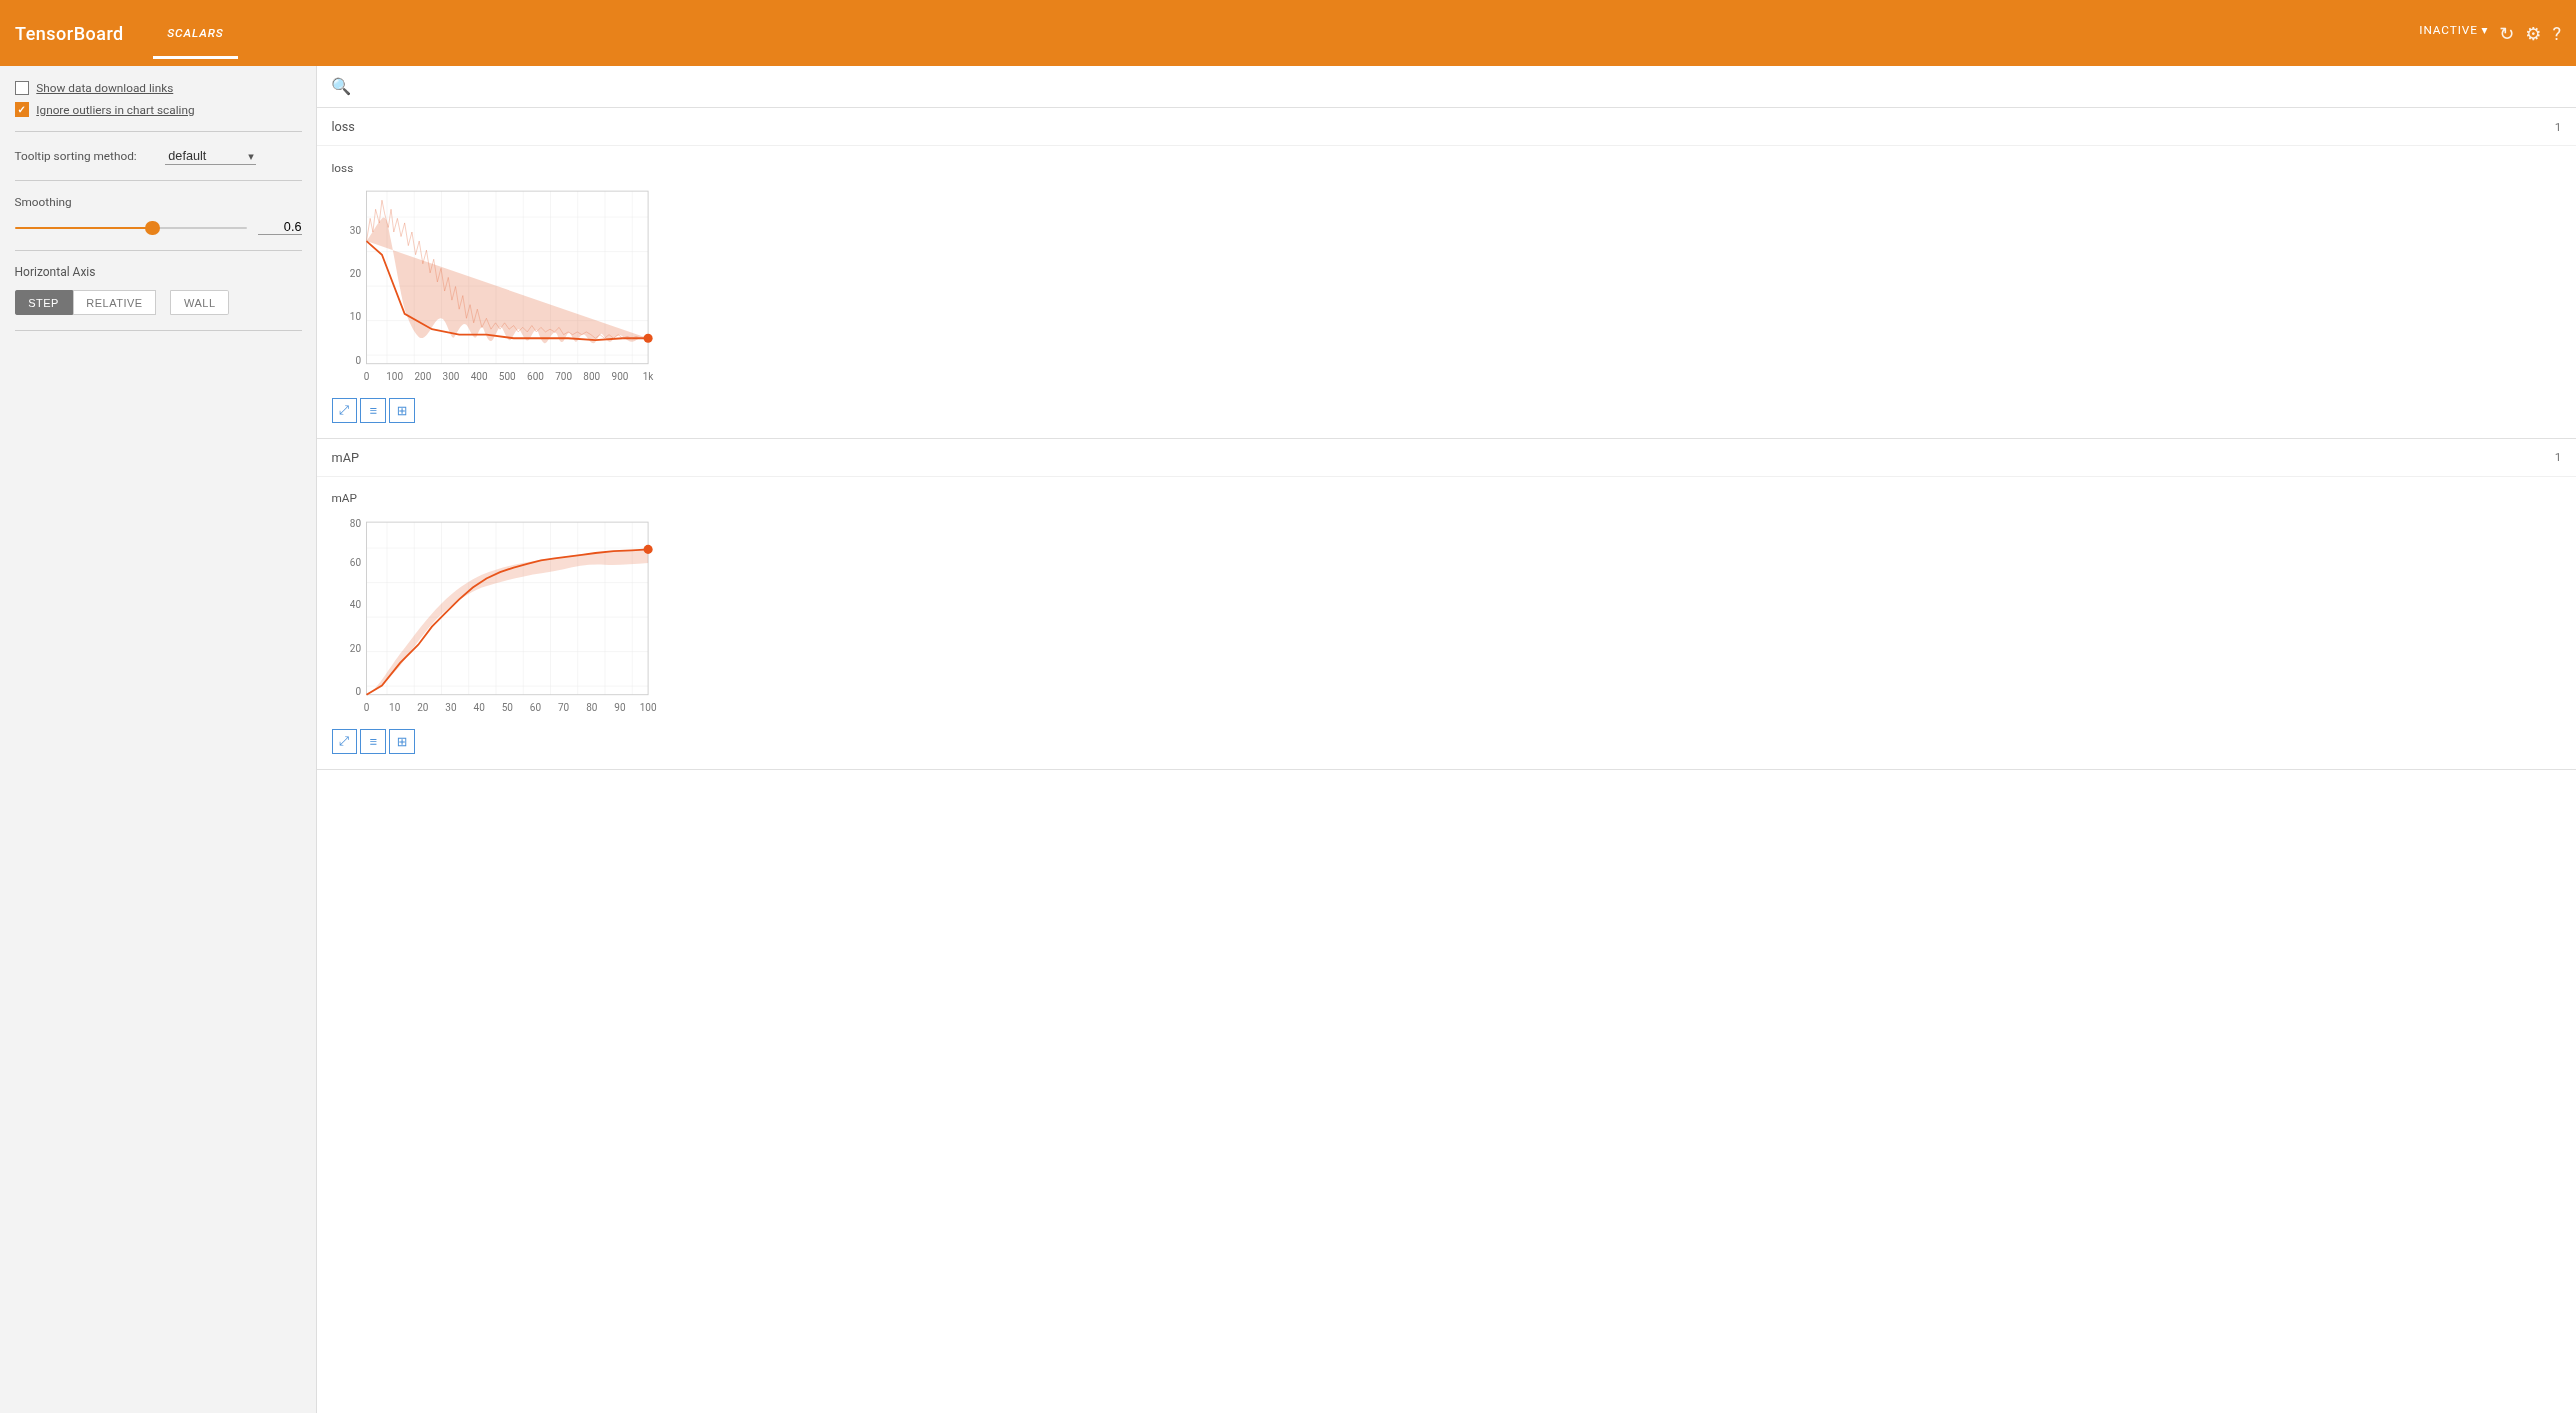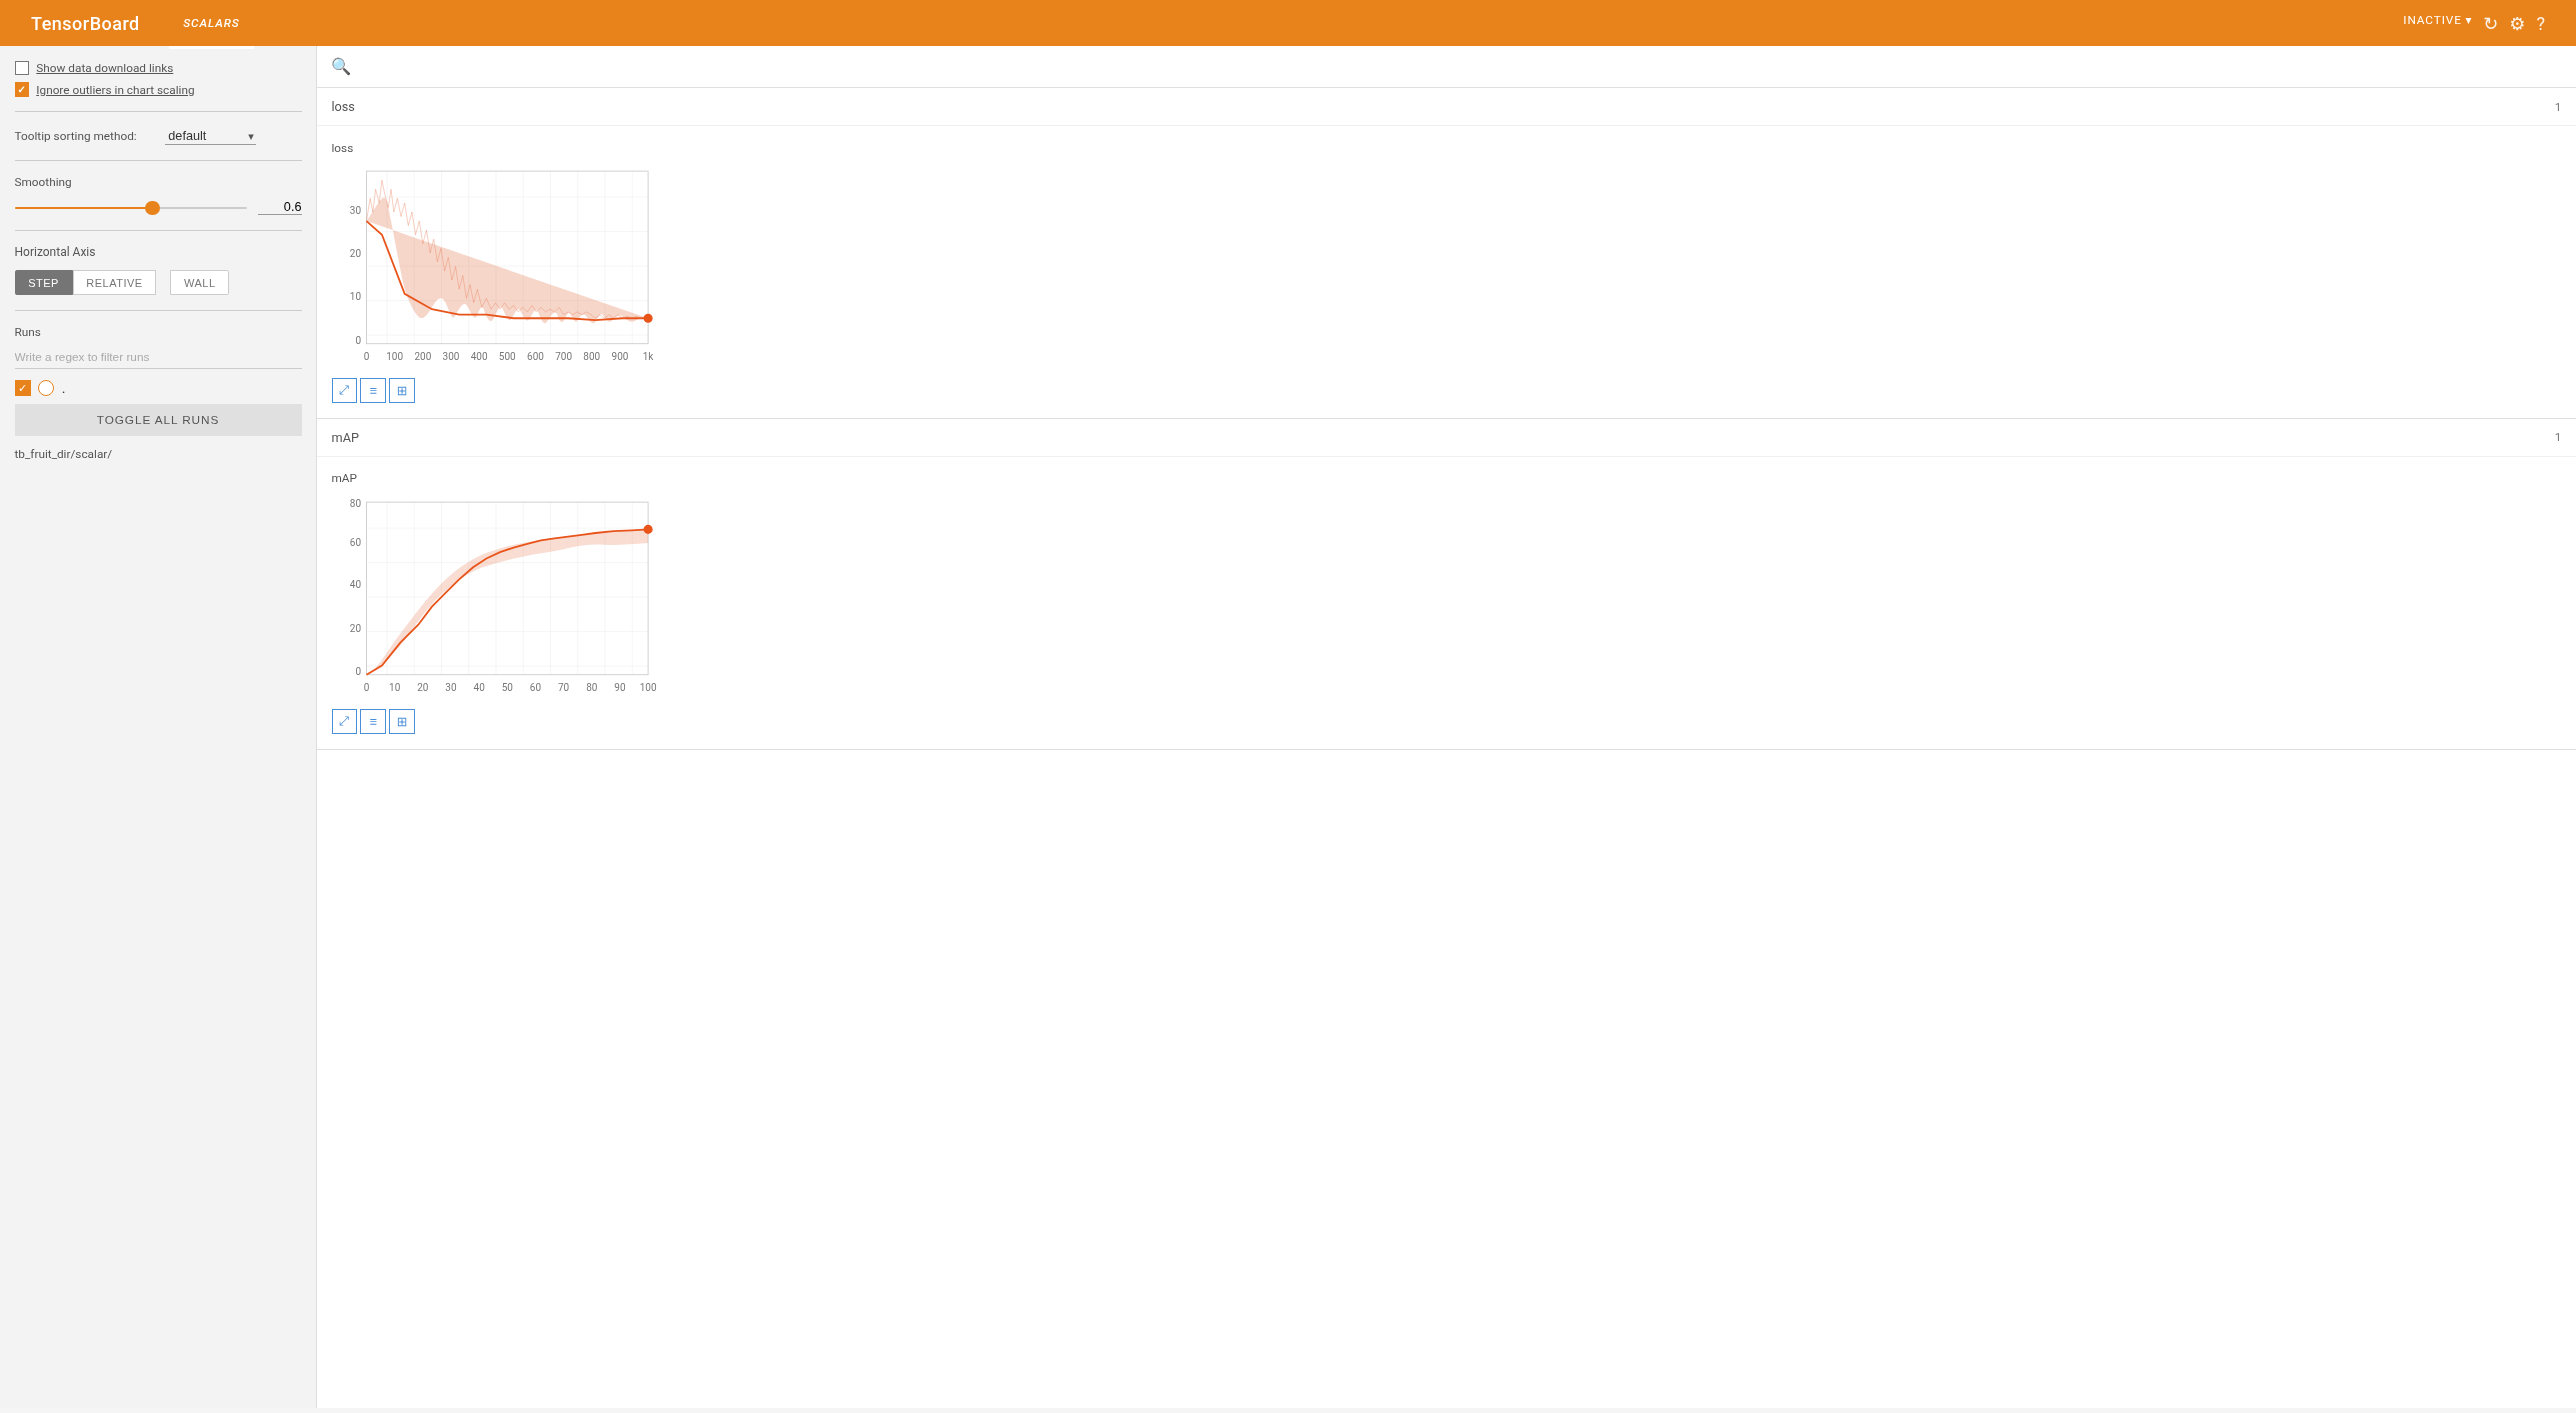--- a/index.html
+++ b/index.html
@@ -1,24 +1,24 @@
 <!DOCTYPE html>
 <html style="font-size:14.5px"><head>
   <meta charset="utf-8">
   <style>
     * { box-sizing: border-box; margin: 0; padding: 0; }
     body { font-family: Roboto, Arial, sans-serif; background: #f5f5f5; color: #333; font-size: 12.7px; }
 
     
     .header {
       background: #e8821a;
-      height: 46px;
+      height: 66px;
       display: flex;
       align-items: center;
-      padding: 0 31px;
+      padding: 0 15px;
       justify-content: space-between;
     }
     .header-left { display: flex; align-items: center; gap: 29px; }
     .header-logo { color: white; font-size: 18px; font-weight: 500; letter-spacing: 0.5px; }
     .header-nav { display: flex; align-items: center; height: 51px; font-style: italic; }
     .nav-item {
       color: white;
       font-size: 11.8px;
       font-weight: 500;
       letter-spacing: 0.9px;
@@ -326,34 +326,20 @@
       <div class="axis-label">Horizontal Axis</div>
       <div class="axis-buttons">
         <button class="axis-btn active">STEP</button>
         <button class="axis-btn">RELATIVE</button>
         <button class="axis-btn">WALL</button>
       </div>
     </div>
 
     <hr class="sidebar-divider">
 
-    <div class="sidebar-section">
-      <div class="runs-label">Runs</div>
-      <input type="text" class="runs-filter" placeholder="Write a regex to filter runs" style="">
-
-      <div class="run-item">
-        <div class="run-checkbox"></div>
-        <div class="run-circle"></div>
-        <span class="run-dot">.</span>
-      </div>
-
-      <button class="toggle-all-btn">TOGGLE ALL RUNS</button>
-
-      <div class="run-name">tb_fruit_dir/scalar/</div>
-    </div>
 
   </div>
 
   <div class="main">
 
     <div class="filter-bar">
       <span class="filter-icon">🔍</span>
     </div>
 
     <div class="chart-section">

